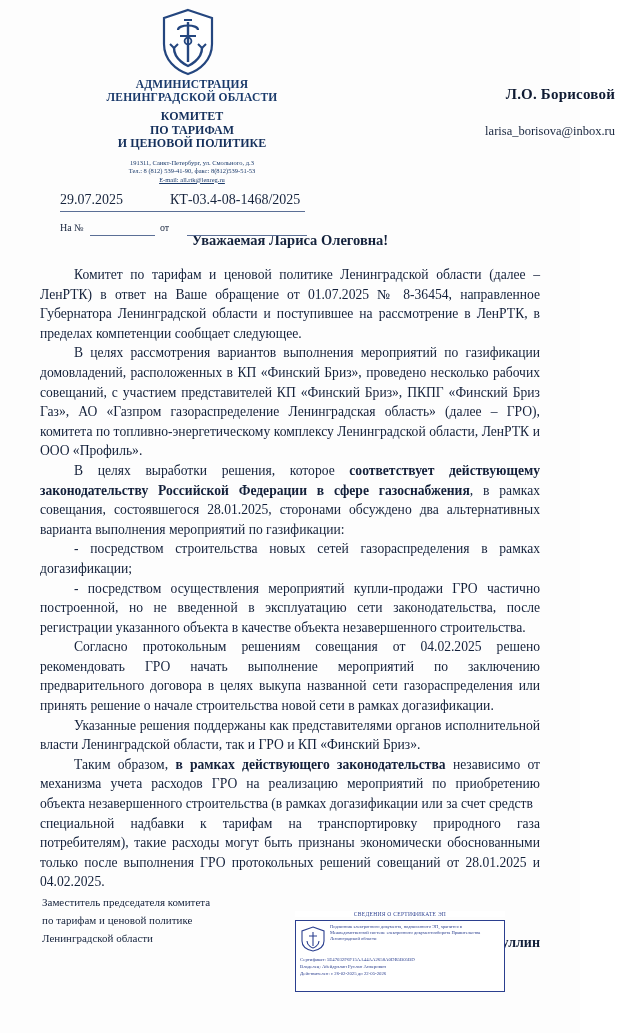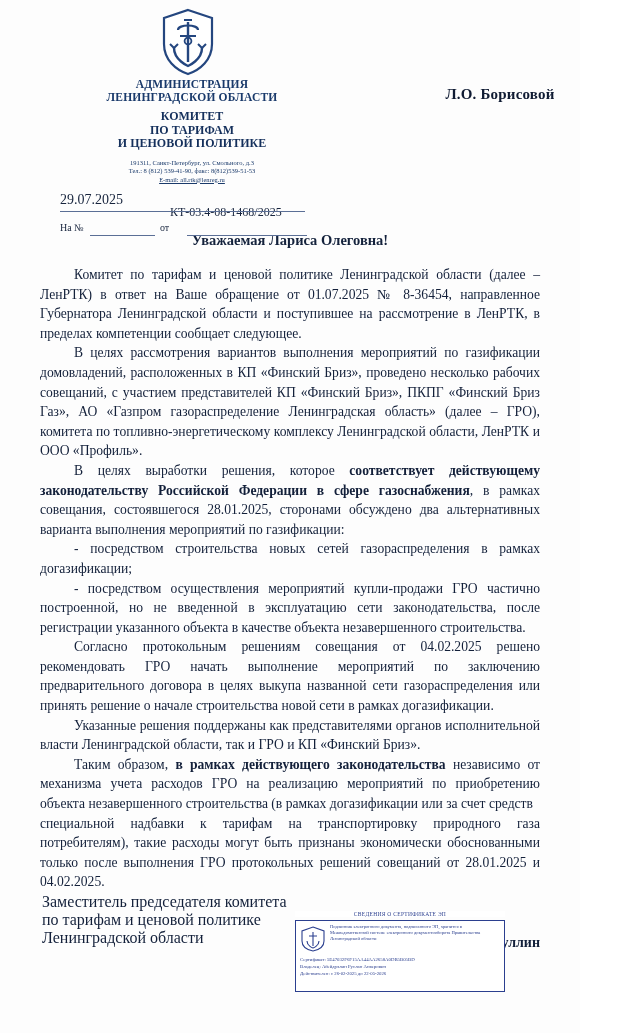--- a/index.html
+++ b/index.html
@@ -71,21 +71,21 @@
   }
   .org-address .under {
     text-decoration: underline;
   }
 
   .addressee {
     position: absolute;
     left: 385px;
     top: 86px;
     width: 230px;
-    text-align: center;
+    text-align: right;
   }
   .addressee-name {
     font-size: 15px;
     font-weight: bold;
     color: #0f1b33;
     letter-spacing: 0.2px;
   }
   .addressee-email {
     margin-top: 21px;
     margin-left: 4px;
@@ -102,22 +102,22 @@
   .doc-date {
     position: absolute;
     left: 0px;
     top: 0px;
     font-size: 14px;
     color: #17243d;
   }
   .doc-number {
     position: absolute;
     left: 110px;
-    top: 13px;
-    font-size: 12px;
+    top: 0px;
+    font-size: 14px;
     color: #17243d;
   }
   .date-rule {
     position: absolute;
     left: 0px;
     top: 19px;
     width: 245px;
     height: 1px;
     background: #5b6f96;
   }
@@ -180,21 +180,21 @@
   }
   b.strong {
     font-weight: bold;
   }
 
   
   .sign-block {
     position: absolute;
     left: 42px;
     top: 893px;
-    font-size: 16px;
+    font-size: 11px;
     line-height: 18px;
     color: #13203a;
   }
   .sign-name {
     position: absolute;
     right: 40px;
     top: 935px;
     font-size: 14px;
     font-weight: bold;
     color: #13203a;
@@ -279,20 +279,21 @@
       <div class="org-committee">И ЦЕНОВОЙ ПОЛИТИКЕ</div>
       <div class="org-address">
         <div>191311, Санкт-Петербург, ул. Смольного, д.3</div>
         <div>Тел.: 8 (812) 539-41-90, факс: 8(812)539-51-53</div>
         <div class="under">E-mail: all.rtk@lenreg.ru</div>
       </div>
     </div>
 
     <div class="addressee">
       <div class="addressee-name">Л.О. Борисовой</div>
+      <div class="addressee-email">larisa_borisova@inbox.ru</div>
     </div>
 
     <div class="date-row">
       <div class="doc-date">29.07.2025</div>
       <div class="doc-number">КТ-03.4-08-1468/2025</div>
       <div class="date-rule"></div>
     </div>
 
     <div class="ref-row">
       <span class="ref-na">На №</span>

